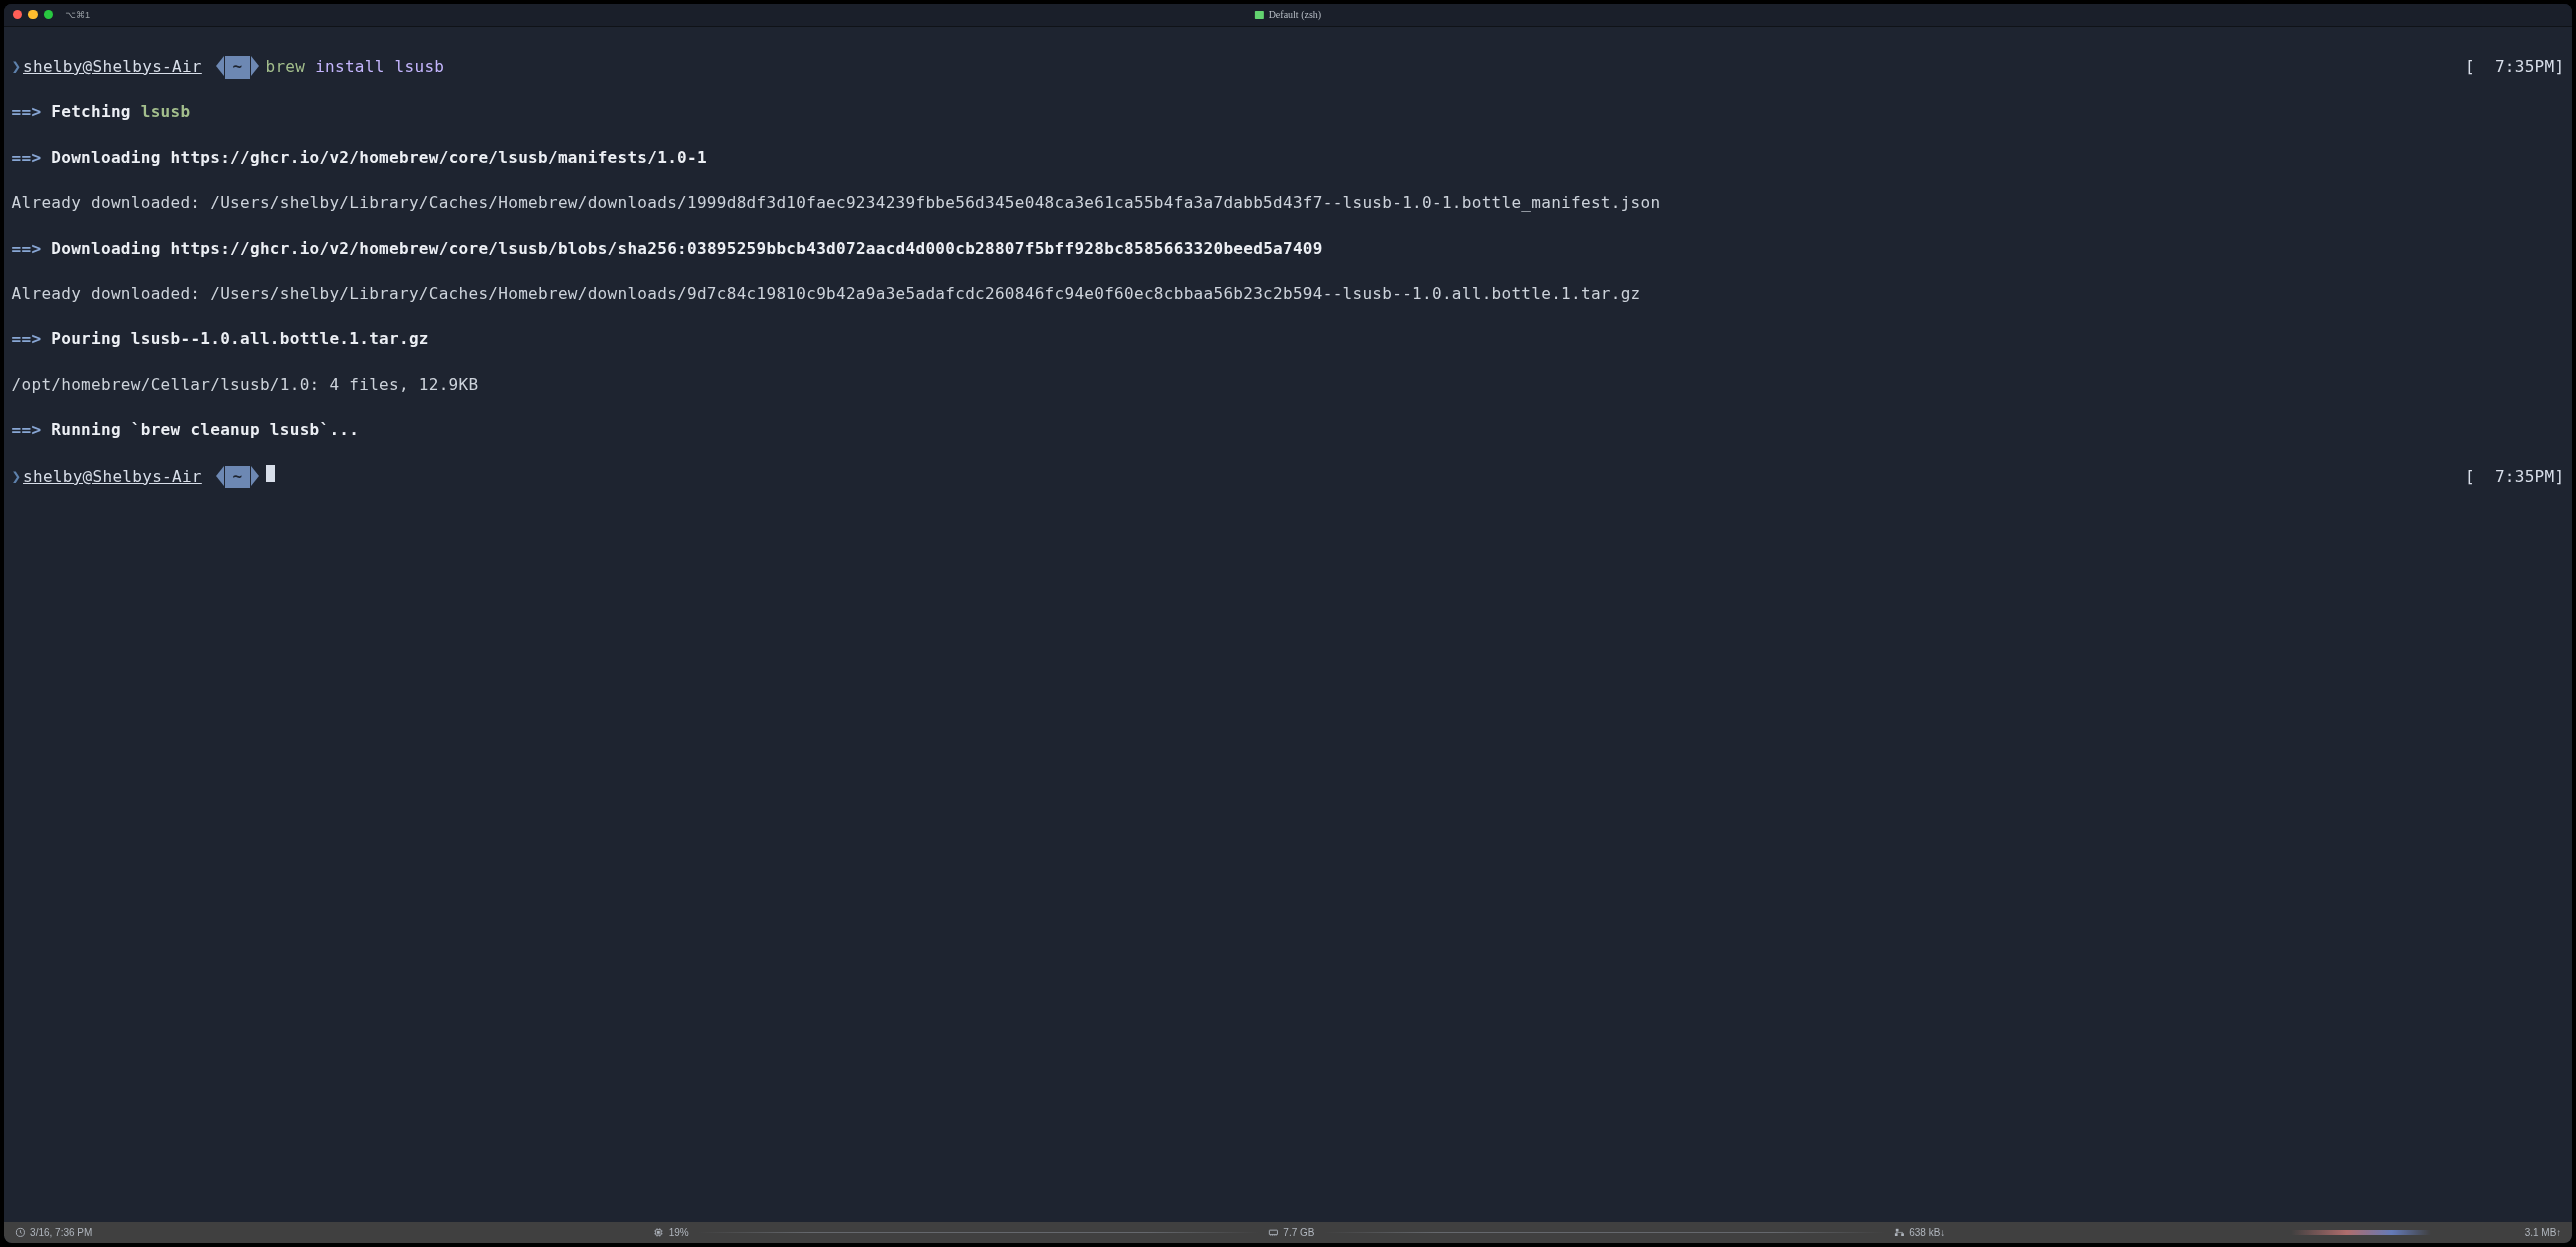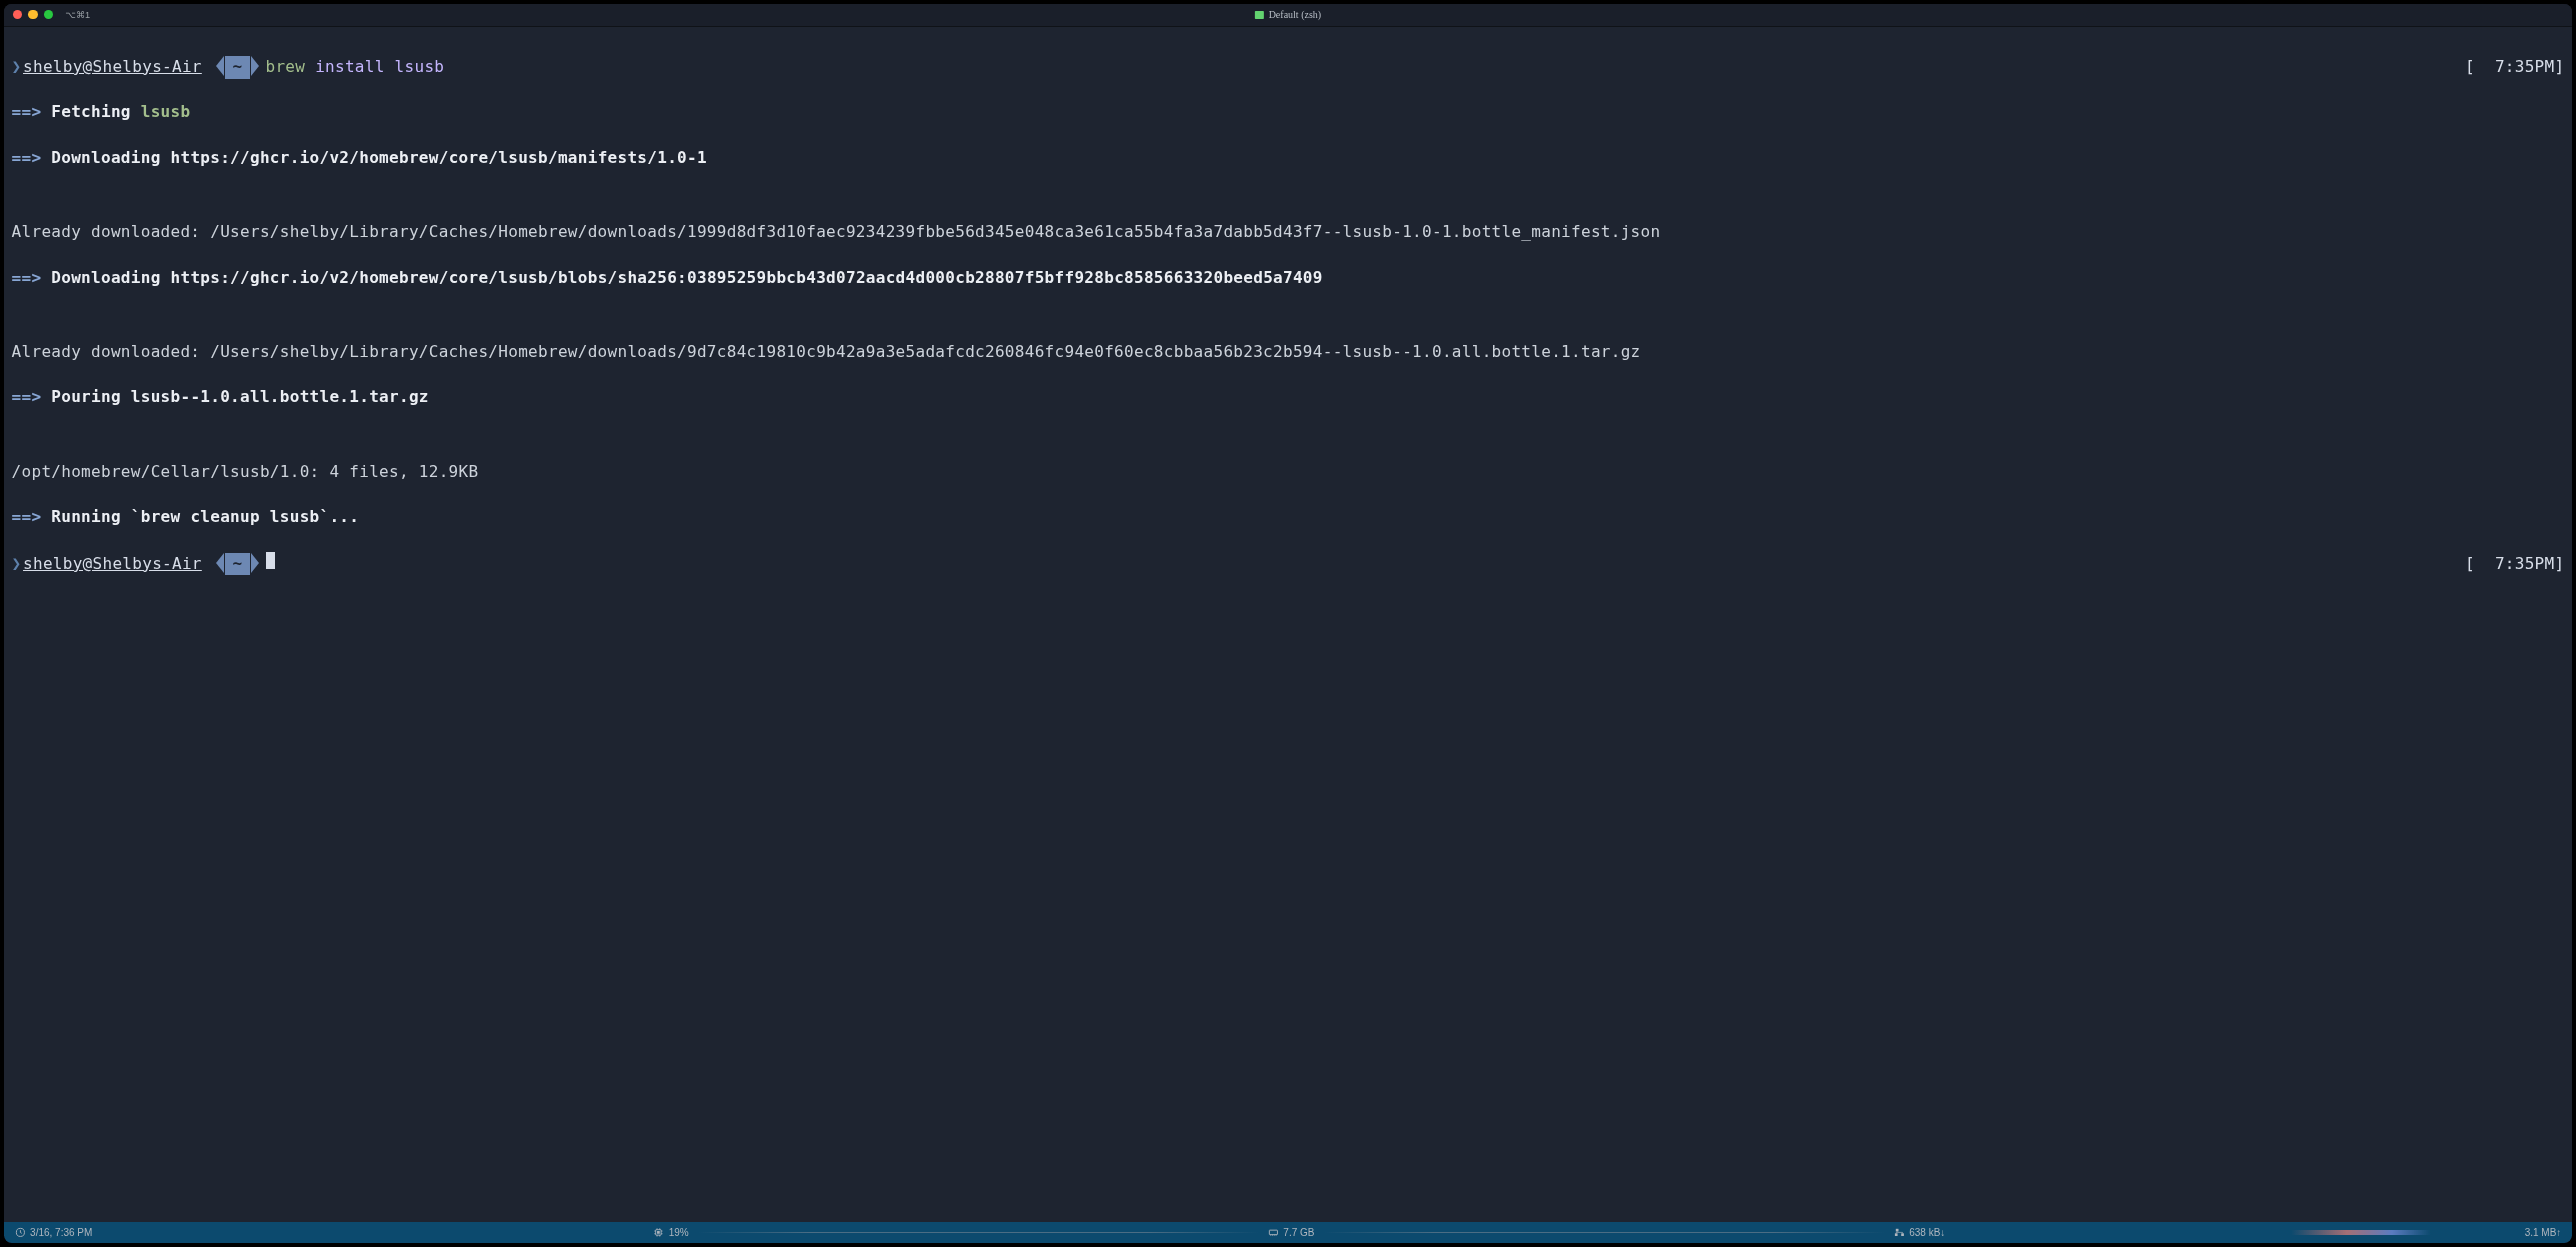--- a/index.html
+++ b/index.html
@@ -94,31 +94,31 @@
       border-bottom: 10.8px solid transparent;
       border-left: 8.5px solid #6d88b3;
     }
     .prompt-gt { color: #6d88b3; margin-left: 7.7px; margin-right: 4.6px; }
     .cmd-green { color: #a3be8c; }
     .cmd-text { color: #c4b5fd; }
     .time { margin-left: auto; color: #d8dee9; }
     .arrow-blue { color: #88a6d4; font-weight: bold; }
     .bold-white { color: #eceff4; font-weight: bold; }
     .green { color: #a3be8c; font-weight: bold; }
-    .plain { color: #cdd3db; margin-top: 29px; }
+    .plain { color: #cdd3db; }
     .cursor {
       display: inline-block;
       width: 8.5px; height: 17px;
       background: #d8dee9;
       vertical-align: text-bottom;
       margin-left: 0.8px;
     }
     .statusbar {
       height: 21.6px;
-      background: #0c4a6e;
+      background: #404040;
       color: #b0b6be;
       display: flex;
       align-items: center;
       padding: 0 10.8px;
       font-size: 10px;
       font-family: -apple-system, sans-serif;
       border-radius: 0 0 7.7px 7.7px;
     }
     .sb-item { display: flex; align-items: center; gap: 4.6px; white-space: nowrap; }
     .sb-graph {

